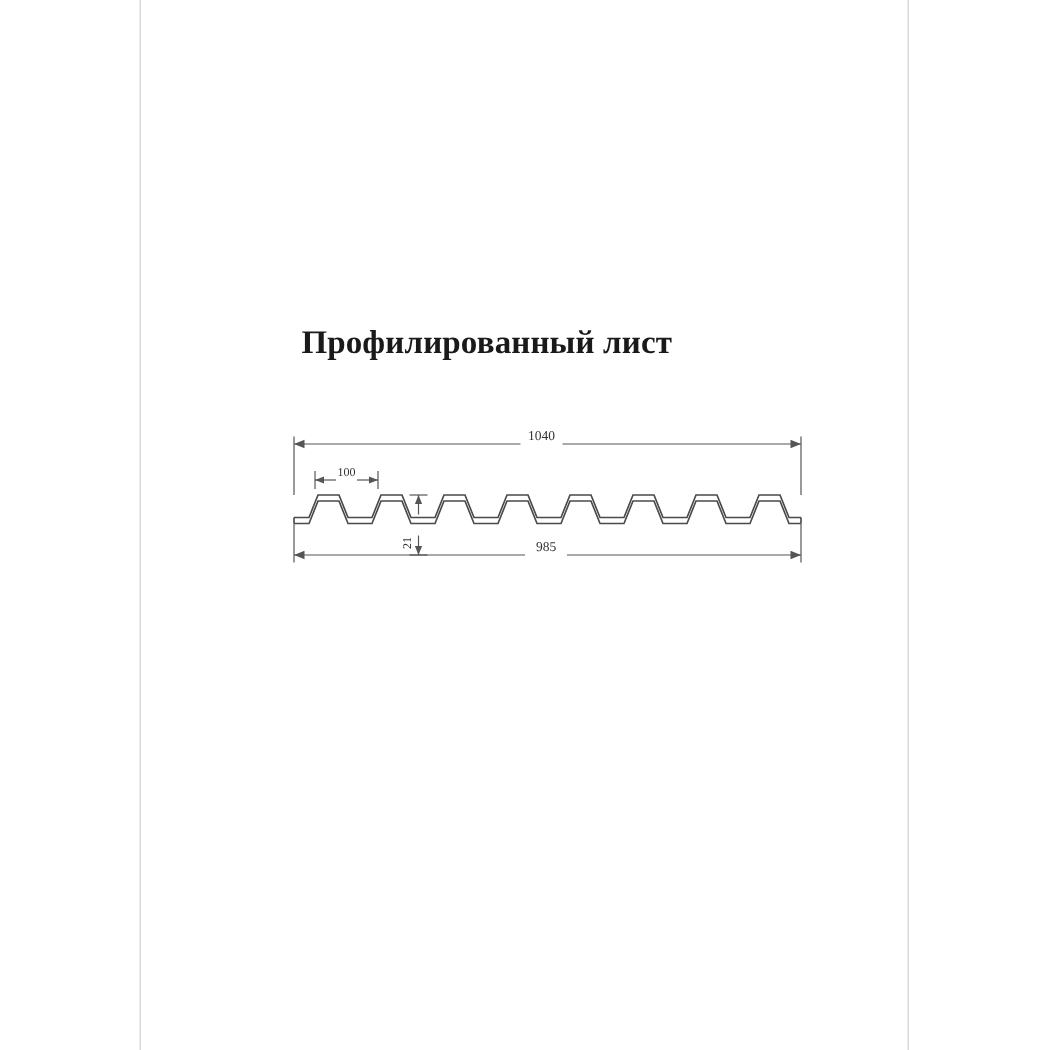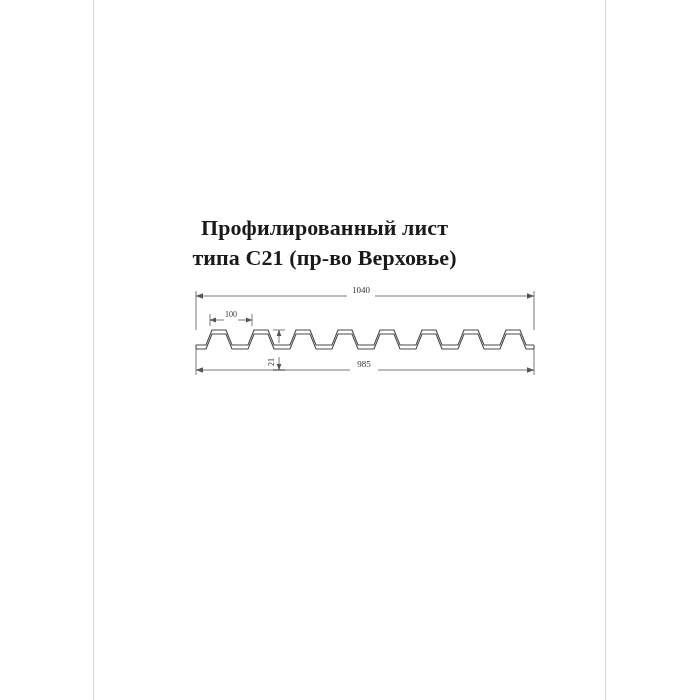--- a/index.html
+++ b/index.html
@@ -62,21 +62,20 @@
 </style>
 </head>
 <body>
 
 <div id="page">
 
   <div class="sheet"></div>
 
   <div class="title-block">
     <span class="title-line">Профилированный лист</span>
-    <span class="title-line">типа С21 (пр-во Верховье)</span>
   </div>
 
   <svg class="drawing" viewBox="0 0 700 700" width="700" height="700">
 
     <g>
       <line x1="196" y1="296" x2="347" y2="296" stroke="#555555" stroke-width="0.8"></line>
       <line x1="375" y1="296" x2="534" y2="296" stroke="#555555" stroke-width="0.8"></line>
       <line x1="196" y1="291" x2="196" y2="330" stroke="#555555" stroke-width="0.8"></line>
       <line x1="534" y1="291" x2="534" y2="330" stroke="#555555" stroke-width="0.8"></line>
       <polygon points="196,296 203,293.2 203,298.8" fill="#555555"></polygon>

